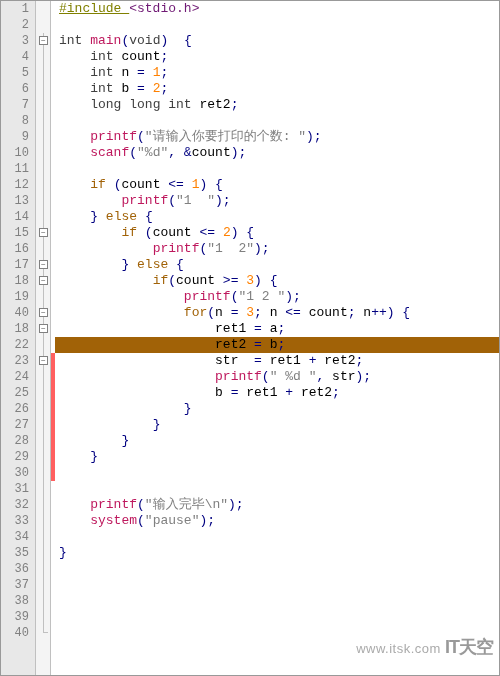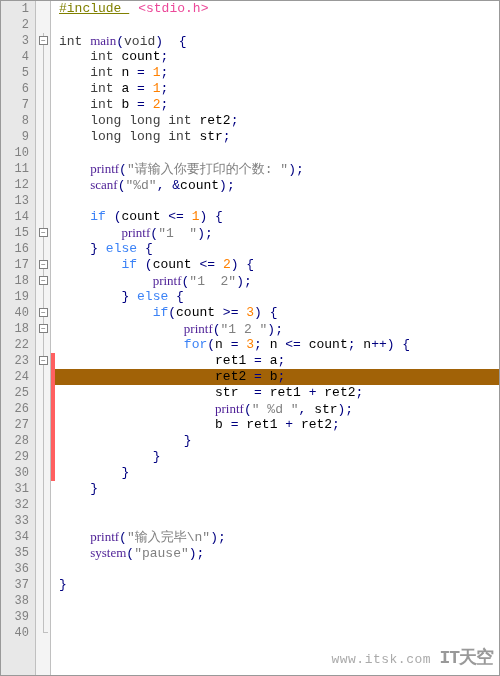--- a/index.html
+++ b/index.html
@@ -84,35 +84,35 @@
   background: #fff;
   overflow: hidden;
 }
 .code .line {
   height: 16px;
   line-height: 16px;
   white-space: pre;
   padding-left: 4px;
 }
 .line.hl { background: #a16207; }
-.kw { color: #3b82f6; }
+.kw { color: #a16207; }
 .ty { color: #404040; }
 .pp { color: #808000; text-decoration: underline; }
-.inc { color: #ec4899; margin-left: 9px; }
+.inc { color: #701a75; }
 .str { color: #808080; }
 .num { color: #ff8000; }
 .op { color: #000080; }
 .id { color: #000; }
-.fn { color: #4c1d95; font-family: Liberation Serif, serif; }
+.fn { color: #be185d; }
 .watermark {
   position: absolute;
   right: 6px;
-  bottom: 6px;
+  bottom: 16px;
   color: #aaa;
-  font-family: Liberation Mono, monospace;
+  font-family: Liberation Sans, sans-serif;
   font-size: 13px;
   letter-spacing: 0.5px;
   pointer-events: none;
 }
 .watermark .big {
   font-size: 18px;
   font-weight: bold;
   color: #999;
   letter-spacing: -1px;
 }
@@ -329,24 +329,22 @@
       <div class="cc"></div>
       <div class="cc"></div>
       <div class="cc"></div>
     </div>
   <div class="code" id="code">
       <div class="line"><span class="pp">#include </span><span class="inc">&lt;stdio.h&gt;</span></div>
       <div class="line"></div>
       <div class="line"><span class="ty">int </span><span class="fn">main</span><span class="op">(</span><span class="ty">void</span><span class="op">)</span><span class="id">  </span><span class="op">{</span></div>
       <div class="line"><span class="id">    </span><span class="ty">int </span><span class="id">count</span><span class="op">;</span></div>
       <div class="line"><span class="id">    </span><span class="ty">int </span><span class="id">n </span><span class="op">= </span><span class="num">1</span><span class="op">;</span></div>
-      <div class="line"><span class="id">    </span><span class="ty">int </span><span class="id">a </span><span class="op">= </span><span class="num">1</span><span class="op">;</span></div>
       <div class="line"><span class="id">    </span><span class="ty">int </span><span class="id">b </span><span class="op">= </span><span class="num">2</span><span class="op">;</span></div>
       <div class="line"><span class="id">    </span><span class="ty">long long int </span><span class="id">ret2</span><span class="op">;</span></div>
-      <div class="line"><span class="id">    </span><span class="ty">long long int </span><span class="id">str</span><span class="op">;</span></div>
       <div class="line"></div>
       <div class="line"><span class="id">    </span><span class="fn">printf</span><span class="op">(</span><span class="str">"请输入你要打印的个数: "</span><span class="op">);</span></div>
       <div class="line"><span class="id">    </span><span class="fn">scanf</span><span class="op">(</span><span class="str">"%d"</span><span class="op">, &amp;</span><span class="id">count</span><span class="op">);</span></div>
       <div class="line"></div>
       <div class="line"><span class="id">    </span><span class="kw">if</span><span class="id"> </span><span class="op">(</span><span class="id">count </span><span class="op">&lt;= </span><span class="num">1</span><span class="op">) {</span></div>
       <div class="line"><span class="id">        </span><span class="fn">printf</span><span class="op">(</span><span class="str">"1  "</span><span class="op">);</span></div>
       <div class="line"><span class="id">    </span><span class="op">}</span><span class="id"> </span><span class="kw">else</span><span class="id"> </span><span class="op">{</span></div>
       <div class="line"><span class="id">        </span><span class="kw">if</span><span class="id"> </span><span class="op">(</span><span class="id">count </span><span class="op">&lt;= </span><span class="num">2</span><span class="op">) {</span></div>
       <div class="line"><span class="id">            </span><span class="fn">printf</span><span class="op">(</span><span class="str">"1  2"</span><span class="op">);</span></div>
       <div class="line"><span class="id">        </span><span class="op">}</span><span class="id"> </span><span class="kw">else</span><span class="id"> </span><span class="op">{</span></div>

